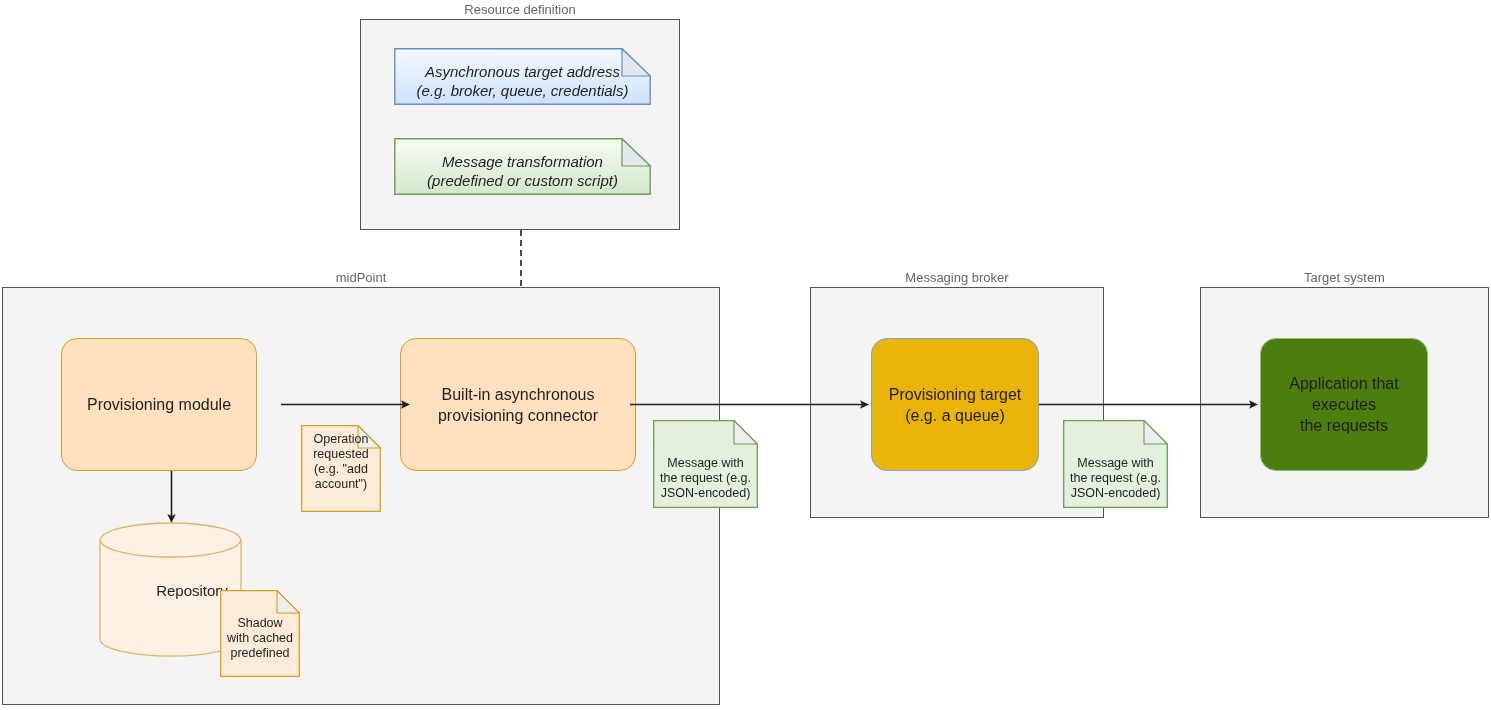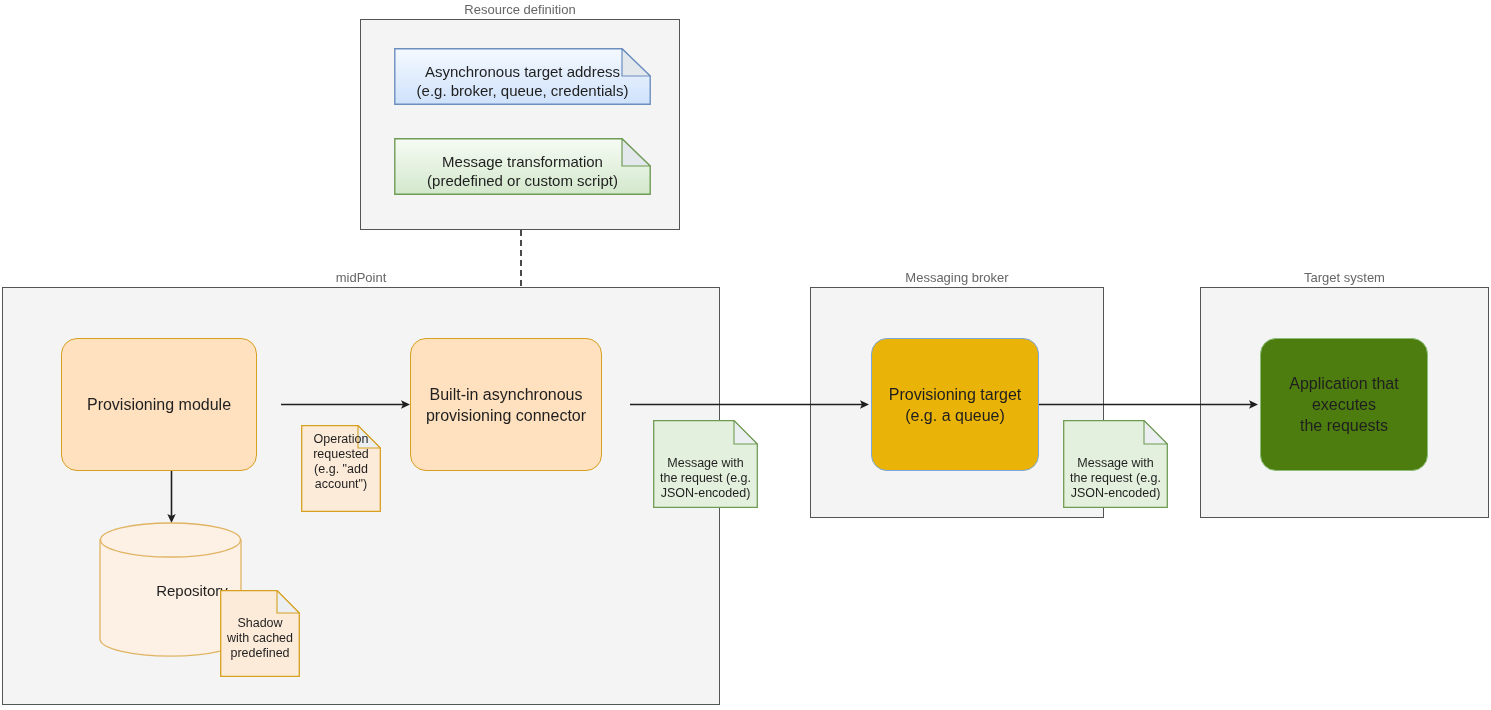--- a/index.html
+++ b/index.html
@@ -101,21 +101,21 @@
     align-items: center;
     justify-content: center;
     text-align: center;
     white-space: pre-line;
     color: #1f1f1f;
     pointer-events: none;
     box-sizing: border-box;
   }
   .note-sm .note-text { font-size: 12.5px; line-height: 15px; padding: 14px 6px 4px; }
   .note-md .note-text { font-size: 12.5px; line-height: 15px; padding: 32px 6px 4px; }
-  .note-lg .note-text { font-size: 15px; line-height: 19px; padding: 12px 10px 4px; }
+  .note-lg .note-text { font-size: 15px; line-height: 19px; padding: 12px 10px 4px; font-style: italic; }
 
   
   .edge {
     position: absolute;
     overflow: visible;
   }
   .edge svg { display: block; overflow: visible; }
 </style>
 </head>
 <body>
@@ -163,21 +163,21 @@
   </div>
 
   <div class="group-label" style="left:2px; top:270px; width:718px;">midPoint</div>
 
   <div class="group" style="left:2px; top:287px; width:718px; height:418px;"></div>
 
   <div class="node node-orange" style="left:61px; top:338px; width:196px; height:133px;">
     <span>Provisioning module</span>
   </div>
 
-  <div class="node node-orange" style="left:410px; top:338px; width:192px; height:133px;">
+  <div class="node node-orange" style="left:400px; top:338px; width:236px; height:133px;">
     <span>Built-in asynchronous
 provisioning connector</span>
   </div>
 
   <div class="edge" style="left:281px; top:396px; width:131px; height:17px;">
     <svg width="131" height="17" viewBox="0 0 131 17">
       <line x1="0" y1="8.5" x2="122" y2="8.5" stroke="#1f1f1f" stroke-width="1.6"></line>
       <path d="M129 8.5 L120 4.3 L122 8.5 L120 12.7 Z" fill="#1f1f1f"></path>
     </svg>
   </div>

